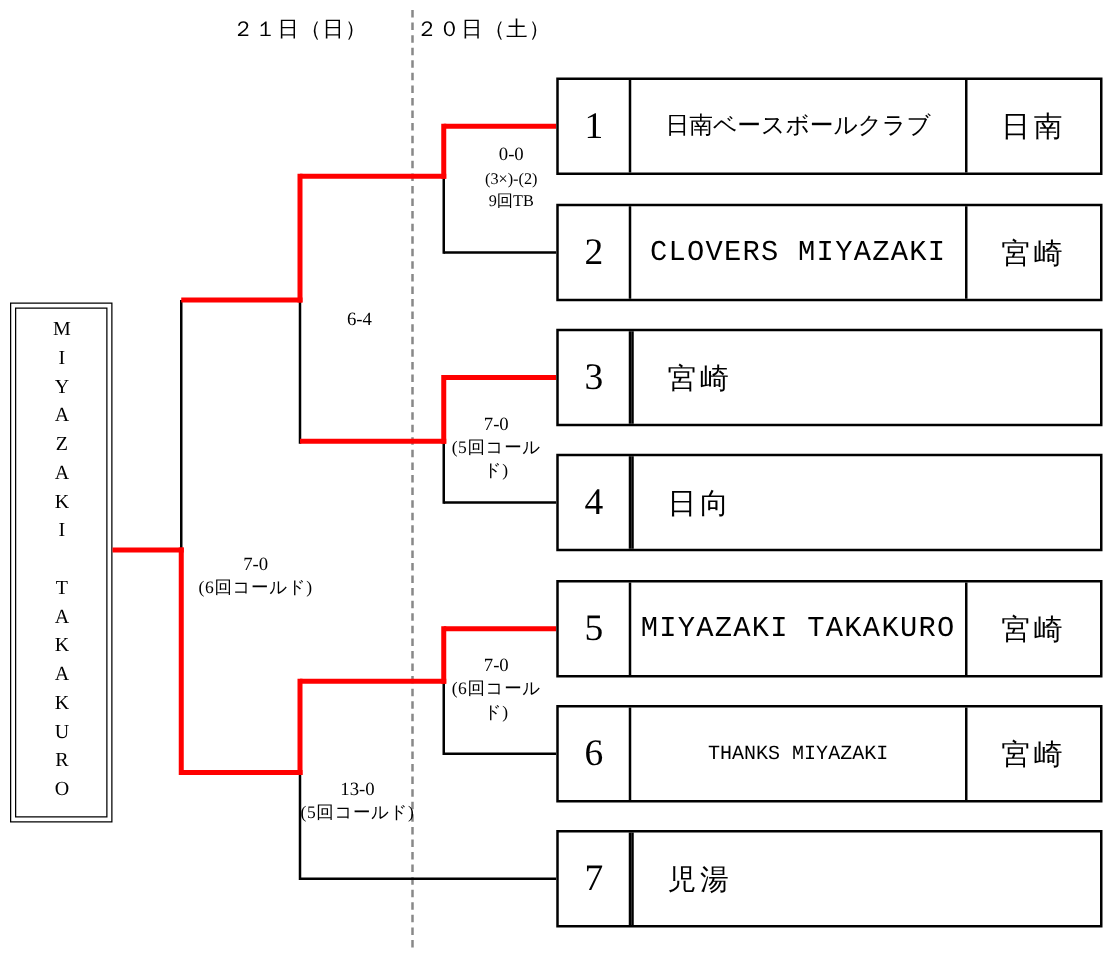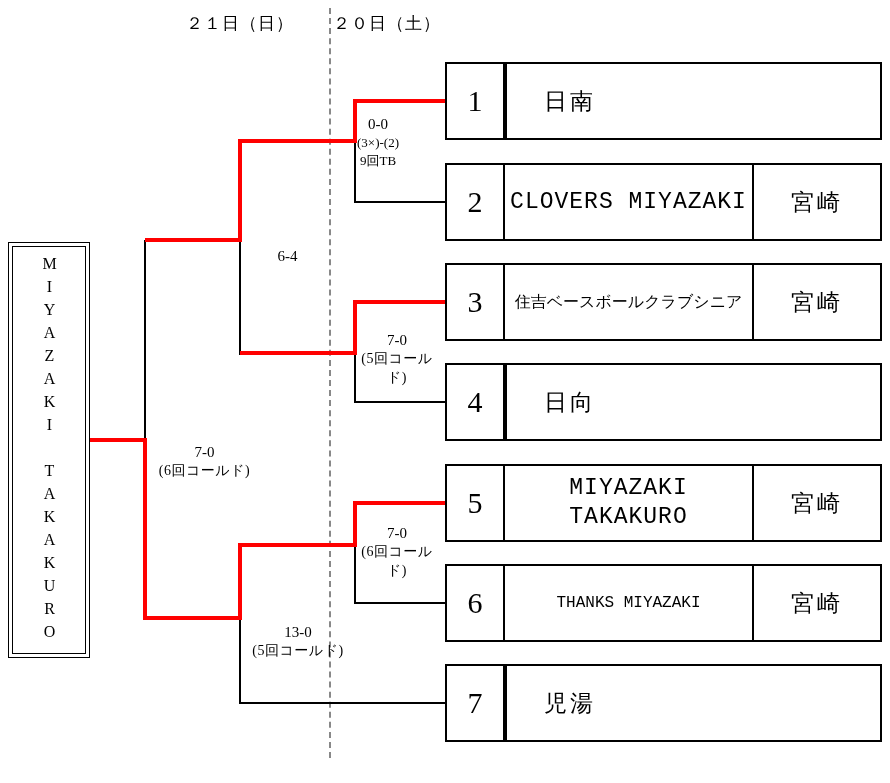--- a/index.html
+++ b/index.html
@@ -55,42 +55,42 @@
     width:58px; border-right:2px solid #000;
     display:flex; align-items:center; justify-content:center;
     font-size:30px;
   }
   .tbox .tname {
     flex:1; display:flex; flex-direction:column;
     align-items:center; justify-content:center; text-align:center;
     line-height:1.25; padding:0 4px;
   }
   .tbox .region {
-    width:128px; border-left:2px solid #000;
+    width:108px; border-left:2px solid #000;
     display:flex; align-items:center; justify-content:center;
     font-size:23px; letter-spacing:3px;
   }
   .fz19 { font-size:19px; }
   .fz16 { font-size:16px; }
   .fz26 { font-size:26px; letter-spacing:2px; }
   .fz28 { font-size:28px; letter-spacing:5px; }
   .mono { font-family:"Liberation Mono","DejaVu Sans Mono",monospace; font-size:23px; letter-spacing:1px; }
   .mono-sm { font-family:"Liberation Mono","DejaVu Sans Mono",monospace; font-size:16px; }
 
   
   .score { position:absolute; text-align:center; line-height:1.35; }
   .score .main { font-size:15px; }
   .score .detail { font-size:13px; }
   .score .note { font-size:14px; letter-spacing:0.5px; }
-  .sc-m12   { left:333px; top:114px; width:90px; }
+  .sc-m12   { left:364px; top:114px; width:90px; }
   .sc-semiU { left:240px; top:246px; width:95px; }
   .sc-m34   { left:352px; top:330px; width:90px; }
   .sc-final { left:152px; top:442px; width:105px; }
   .sc-m56   { left:352px; top:523px; width:90px; }
-  .sc-semiL { left:248px; top:622px; width:100px; }
+  .sc-semiL { left:236px; top:622px; width:100px; }
 </style>
 </head>
 <body>
 
 <div class="date-h date-left">２１日（日）</div>
 <div class="date-h date-right">２０日（土）</div>
 <div class="separator"></div>
 
 <div class="champ">
   <div class="inner">
@@ -145,34 +145,34 @@
   <div class="main">7-0</div>
   <div class="note">(6回コールド)</div>
 </div>
 <div class="score sc-semiL">
   <div class="main">13-0</div>
   <div class="note">(5回コールド)</div>
 </div>
 
 <div class="tbox" style="top:62px;">
   <div class="seed">1</div>
+  <div class="tname">
+      <span class="fz19">日南ベースボールクラブ</span>
+    </div>
   <div class="region">日南</div>
 </div>
 <div class="tbox" style="top:163px;">
   <div class="seed">2</div>
   <div class="tname">
       <span class="mono">CLOVERS MIYAZAKI</span>
     </div>
   <div class="region">宮崎</div>
 </div>
 <div class="tbox" style="top:263px;">
   <div class="seed">3</div>
-  <div class="tname">
-      <span class="fz16">住吉ベースボールクラブシニア</span>
-    </div>
   <div class="region">宮崎</div>
 </div>
 <div class="tbox" style="top:363px;">
   <div class="seed">4</div>
   <div class="region">日向</div>
 </div>
 <div class="tbox" style="top:464px;">
   <div class="seed">5</div>
   <div class="tname">
       <span class="mono">MIYAZAKI TAKAKURO</span>

